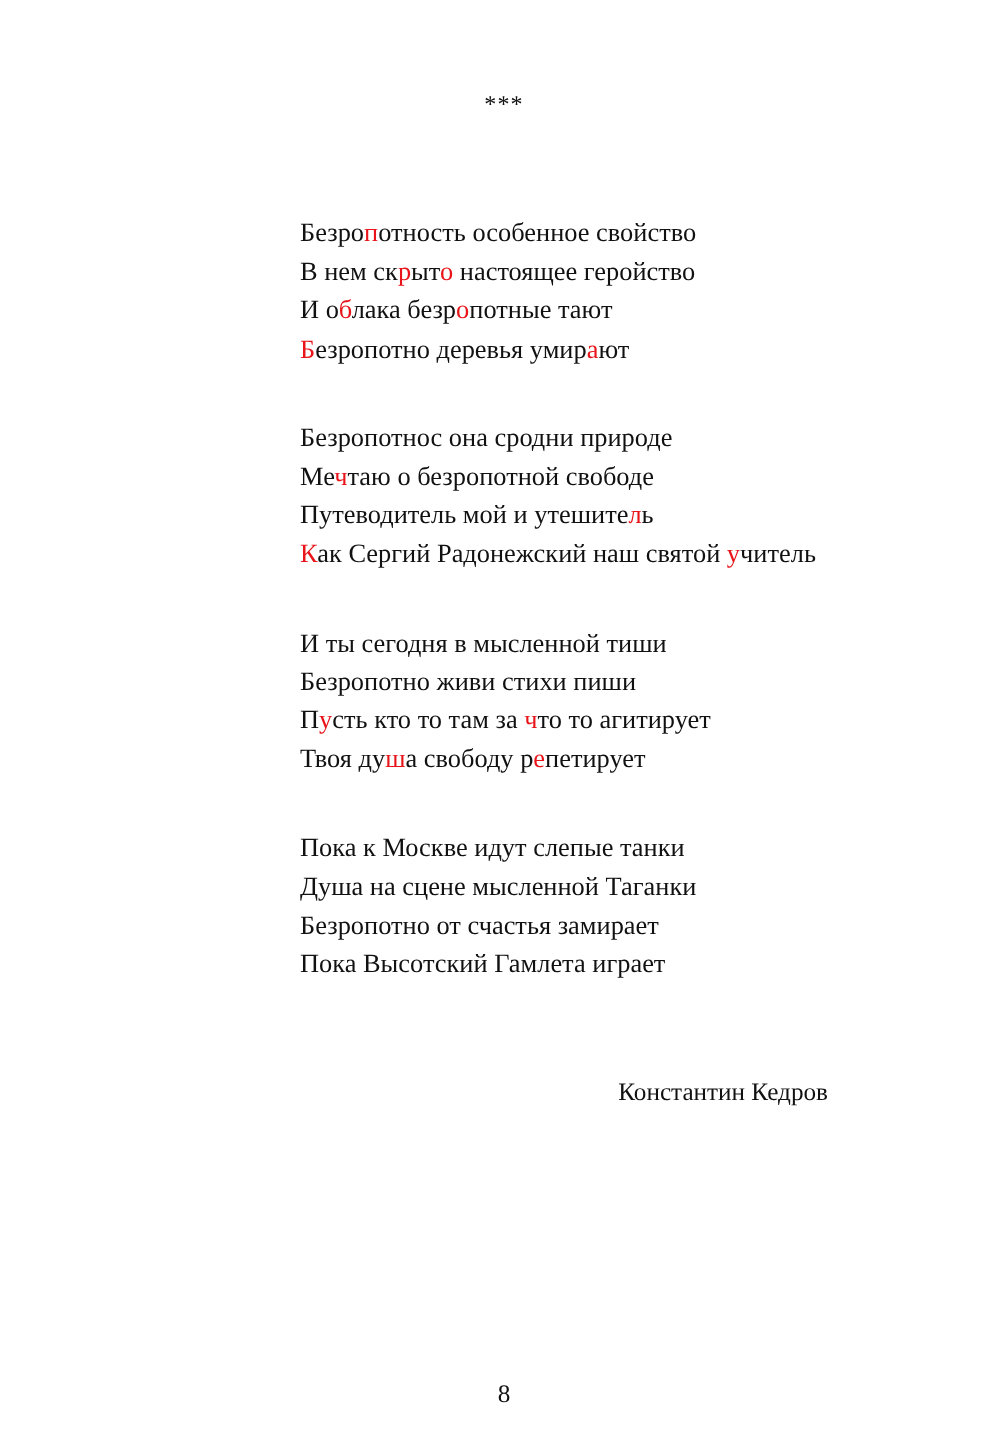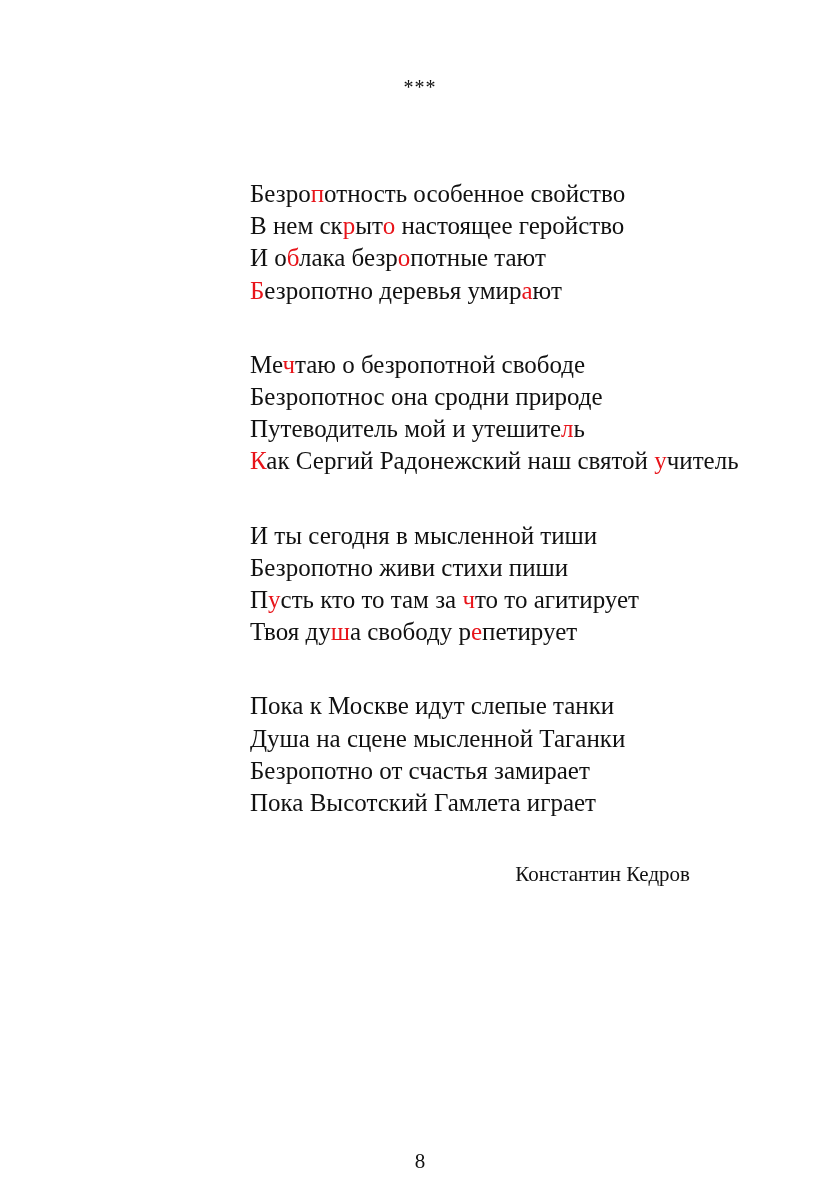--- a/index.html
+++ b/index.html
@@ -32,30 +32,30 @@
     .poem {
       position: absolute;
       left: 250px;
       top: 178px;
       width: 480px;
     }
     .stanza {
       margin: 0 0 42px 0;
     }
     .line {
-      font-size: 25px;
+      font-size: 22px;
       line-height: 32.2px;
       white-space: nowrap;
     }
     .hl {
       color: #e8141a;
     }
     .author {
       position: absolute;
-      top: 858px;
+      top: 894px;
       right: 150px;
       font-size: 21px;
       line-height: 32px;
       white-space: nowrap;
     }
     .page-number {
       position: absolute;
       top: 1149px;
       left: 0;
       width: 840px;
@@ -70,22 +70,22 @@
   <div class="separator">***</div>
 
   <div class="poem" id="poem">
       <div class="stanza">
         <div class="line"><span>Безро</span><span class="hl" style="color: rgb(232, 20, 26);">п</span><span>отность особенное свойство</span></div>
         <div class="line"><span>В нем ск</span><span class="hl" style="color: rgb(232, 20, 26);">р</span><span>ыт</span><span class="hl" style="color: rgb(232, 20, 26);">о</span><span> настоящее геройство</span></div>
         <div class="line"><span>И о</span><span class="hl" style="color: rgb(232, 20, 26);">б</span><span>лака безр</span><span class="hl" style="color: rgb(232, 20, 26);">о</span><span>потные тают</span></div>
         <div class="line"><span class="hl" style="color: rgb(232, 20, 26);">Б</span><span>езропотно деревья умир</span><span class="hl" style="color: rgb(232, 20, 26);">а</span><span>ют</span></div>
       </div>
       <div class="stanza">
+        <div class="line"><span>Безропотнос она сродни природе</span></div>
         <div class="line"><span>Ме</span><span class="hl" style="color: rgb(232, 20, 26);">ч</span><span>таю о безропотной свободе</span></div>
-        <div class="line"><span>Безропотнос она сродни природе</span></div>
         <div class="line"><span>Путеводитель мой и утешите</span><span class="hl" style="color: rgb(232, 20, 26);">л</span><span>ь</span></div>
         <div class="line"><span class="hl" style="color: rgb(232, 20, 26);">К</span><span>ак Сергий Радонежский наш святой </span><span class="hl" style="color: rgb(232, 20, 26);">у</span><span>читель</span></div>
       </div>
       <div class="stanza">
         <div class="line"><span>И ты сегодня в мысленной тиши</span></div>
         <div class="line"><span>Безропотно живи стихи пиши</span></div>
         <div class="line"><span>П</span><span class="hl" style="color: rgb(232, 20, 26);">у</span><span>сть кто то там за </span><span class="hl" style="color: rgb(232, 20, 26);">ч</span><span>то то агитирует</span></div>
         <div class="line"><span>Твоя ду</span><span class="hl" style="color: rgb(232, 20, 26);">ш</span><span>а свободу р</span><span class="hl" style="color: rgb(232, 20, 26);">е</span><span>петирует</span></div>
       </div>
       <div class="stanza">

